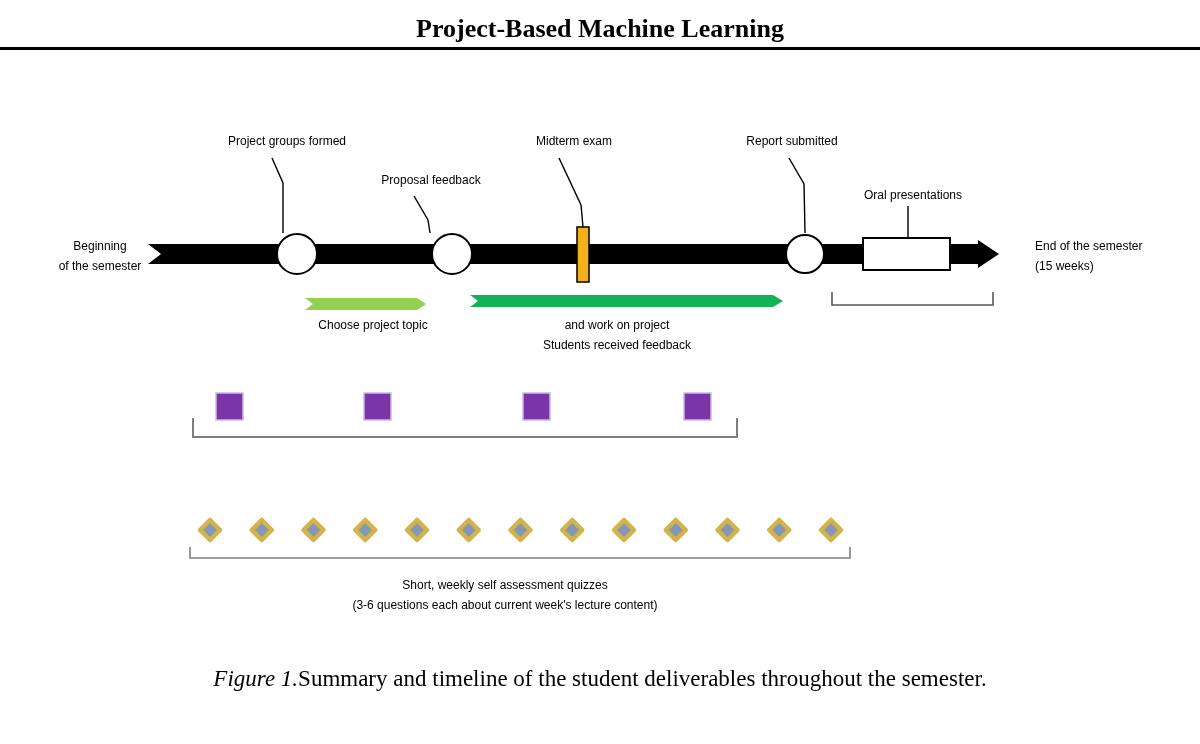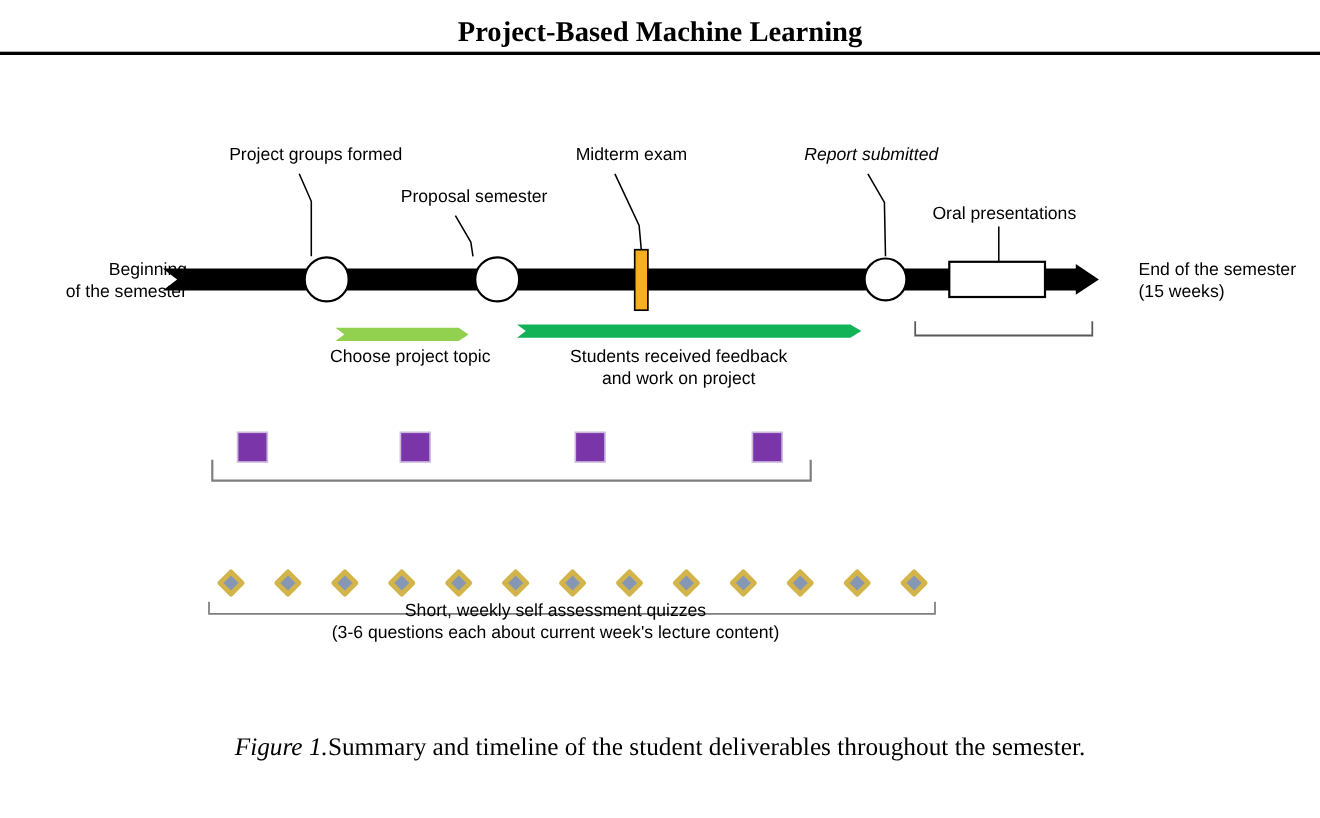--- a/index.html
+++ b/index.html
@@ -2,21 +2,21 @@
 <html><head>
 <meta charset="utf-8">
 <style>
   html,body{margin:0;padding:0;background:#ffffff;}
   .canvas{position:relative;width:1200px;height:736px;background:#ffffff;overflow:hidden;
           font-family:"Liberation Sans", sans-serif;color:#000;}
   .page-title{position:absolute;left:0;top:14px;width:1200px;text-align:center;
               font-family:"Liberation Serif", serif;font-weight:bold;font-size:26px;}
   .top-rule{position:absolute;left:0;top:47px;width:1200px;height:3px;background:#000;}
   .fig-svg{position:absolute;left:0;top:0;}
-  .lbl{position:absolute;font-size:16px;line-height:20px;text-align:center;white-space:nowrap;}
+  .lbl{position:absolute;font-size:12px;line-height:20px;text-align:center;white-space:nowrap;}
   .lbl.left{text-align:left;margin-left:28px;}
   .caption{position:absolute;left:0;top:666px;width:1200px;text-align:center;
            font-family:"Liberation Serif", serif;font-size:23px;}
   .caption .ital{font-style:italic;margin-right:0;}
 </style>
 </head>
 <body>
 
 <div class="canvas">
 
@@ -67,52 +67,52 @@
         <path d="M 624 520 L 634 530 L 624 540 L 614 530 Z" fill="#8597B4" stroke="#D2B44A" stroke-width="4.5" stroke-linejoin="round"></path>
         <path d="M 675.75 520 L 685.75 530 L 675.75 540 L 665.75 530 Z" fill="#8597B4" stroke="#D2B44A" stroke-width="4.5" stroke-linejoin="round"></path>
         <path d="M 727.5 520 L 737.5 530 L 727.5 540 L 717.5 530 Z" fill="#8597B4" stroke="#D2B44A" stroke-width="4.5" stroke-linejoin="round"></path>
         <path d="M 779.25 520 L 789.25 530 L 779.25 540 L 769.25 530 Z" fill="#8597B4" stroke="#D2B44A" stroke-width="4.5" stroke-linejoin="round"></path>
         <path d="M 831 520 L 841 530 L 831 540 L 821 530 Z" fill="#8597B4" stroke="#D2B44A" stroke-width="4.5" stroke-linejoin="round"></path>
       </g>
 
     <path d="M190,547 L190,558 L850,558 L850,547" fill="none" stroke-width="1.6" stroke="#7F7F7F"></path>
   </svg>
 
-  <div class="lbl" style="left:30px;top:236px;width:140px;text-align:right;">
+  <div class="lbl" style="left:30px;top:236px;width:140px;">
     <div>Beginning</div>
     <div>of the semester</div>
   </div>
 
   <div class="lbl left" style="left:1007px;top:236px;width:180px;">
     <div>End of the semester</div>
     <div>(15 weeks)</div>
   </div>
 
   <div class="lbl" style="left:187px;top:131px;width:200px;">Project groups formed</div>
 
-  <div class="lbl" style="left:331px;top:170px;width:200px;">Proposal semester</div>
+  <div class="lbl" style="left:331px;top:170px;width:200px;">Proposal feedback</div>
 
   <div class="lbl" style="left:474px;top:131px;width:200px;">Midterm exam</div>
 
-  <div class="lbl" style="left:692px;top:131px;width:200px;font-style:italic;">Report submitted</div>
+  <div class="lbl" style="left:692px;top:131px;width:200px;">Report submitted</div>
 
   <div class="lbl" style="left:813px;top:185px;width:200px;">Oral presentations</div>
 
   <div class="lbl" style="left:273px;top:315px;width:200px;">
     <div>Choose project topic</div>
   </div>
 
   <div class="lbl" style="left:497px;top:315px;width:240px;">
+    <div>and work on project</div>
     <div>Students received feedback</div>
-    <div>and work on project</div>
   </div>
 
 
 
-  <div class="lbl" style="left:255px;top:546px;width:500px;">
+  <div class="lbl" style="left:255px;top:575px;width:500px;">
     <div>Short, weekly self assessment quizzes</div>
     <div>(3-6 questions each about current week's lecture content)</div>
   </div>
 
   <div class="caption">
     <span class="ital">Figure 1.</span><span>Summary and timeline of the student deliverables throughout the semester.</span>
   </div>
 
 </div>
 

